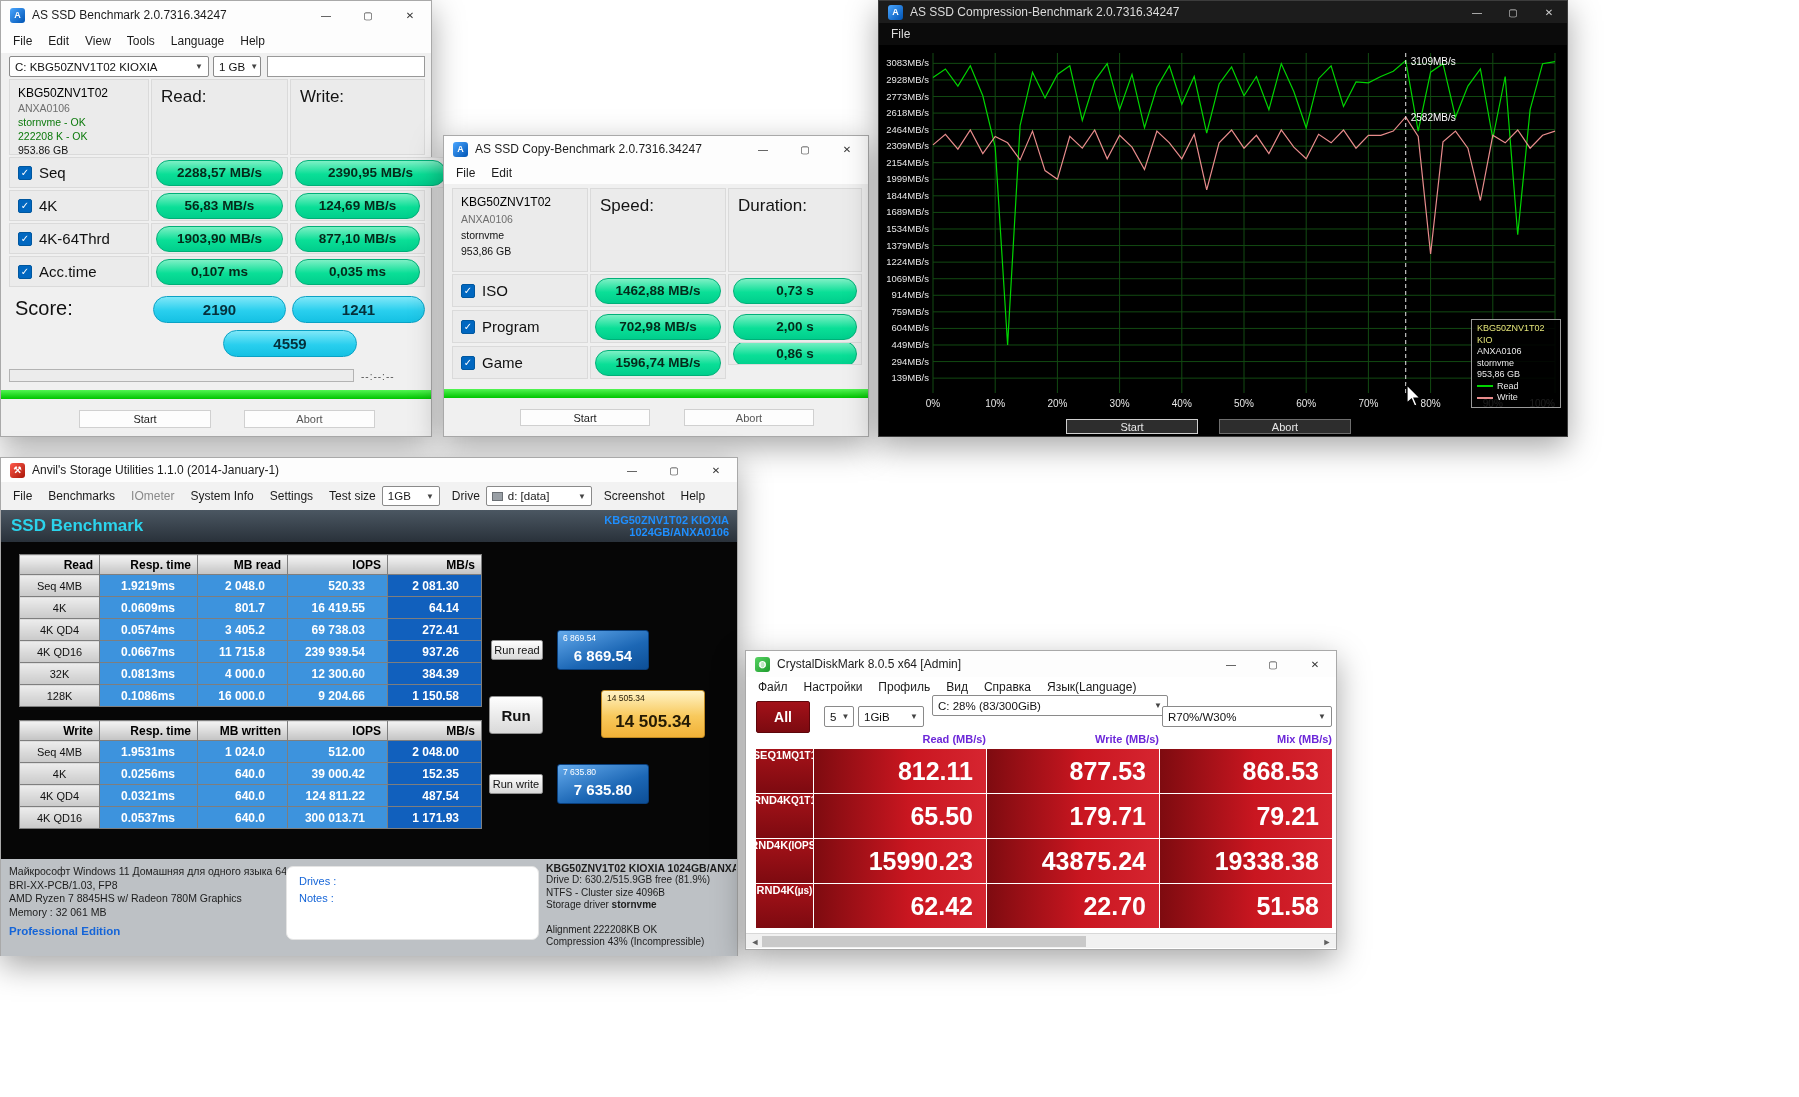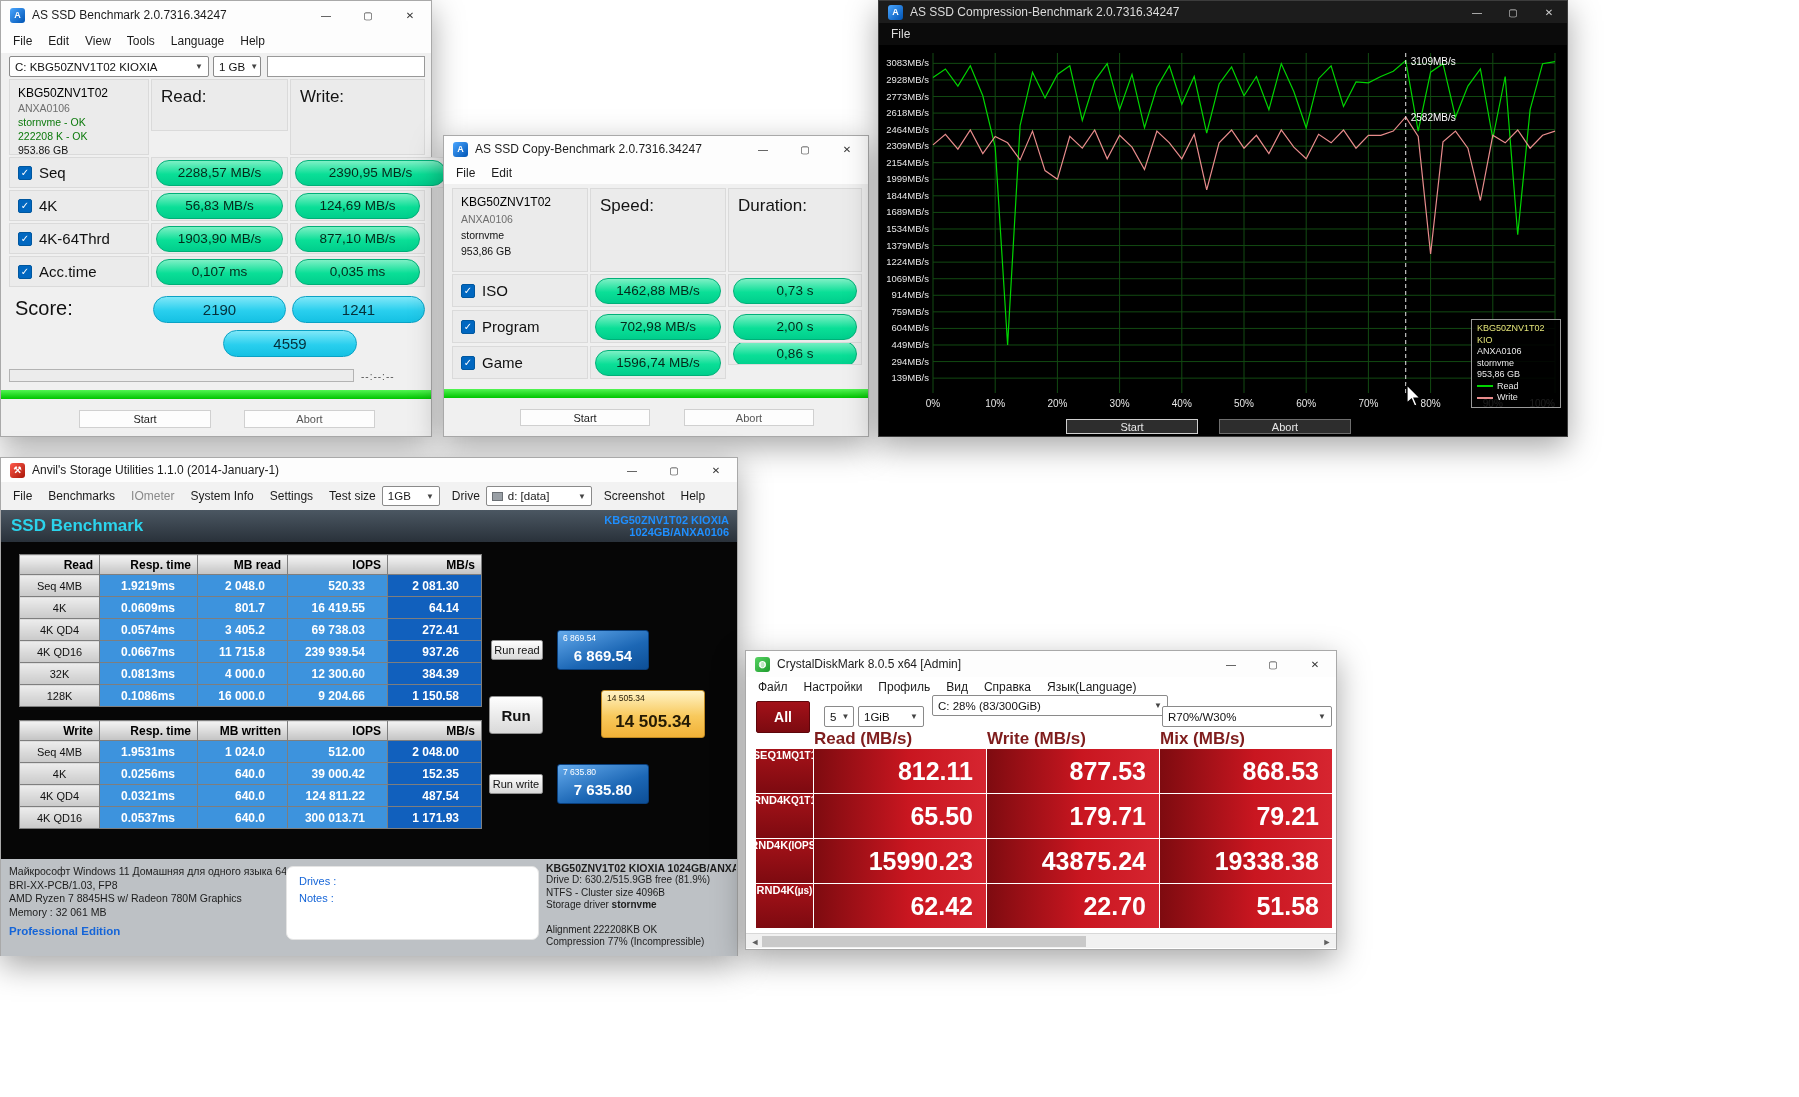--- a/index.html
+++ b/index.html
@@ -44,21 +44,21 @@
 .hdr-big{font-size:17px;color:#141414;padding:7px 0 0 9px}
 .infocol{display:flex;flex-direction:column;padding:6px 8px;gap:2px}
 .il-model{font-size:12px;color:#000}
 .il-gray{font-size:10.5px;color:#6e6e6e}
 .il-green{font-size:10.5px;color:#0c7a0c}
 .il-black{font-size:10.5px;color:#111}
 .rowlabel-cell{display:flex;align-items:center;padding-left:8px}
 .chk{width:14px;height:14px;background:#0067c0;border:1px solid #00579f;color:#fff;font-size:10px;display:inline-flex;align-items:center;justify-content:center;border-radius:2px;flex:none}
 .row-label{font-size:15px;color:#111;margin-left:7px}
 .pillwrap{display:flex;align-items:center;justify-content:center}
-.pill{display:flex;align-items:center;justify-content:center;height:26px;width:calc(100% - 8px);border-radius:13px;font-size:13.5px;font-weight:400;color:#05291a}
+.pill{display:flex;align-items:center;justify-content:center;height:26px;width:calc(100% - 8px);border-radius:13px;font-size:13.5px;font-weight:700;color:#05291a}
 .pill.green{background:linear-gradient(#7df0c5,#0adf97 55%,#00ce8c);border:1px solid #00b078}
 .pill.cyan{position:absolute;width:auto;background:linear-gradient(#7fe7f8,#29cfee 55%,#15c1e3);border:1px solid #0aa2c5;color:#05303b;font-size:15px;border-radius:14px}
 .score-label{position:absolute;font-size:20px;color:#111}
 .progress-track{position:absolute;background:#ececec;border:1px solid #b3b3b3}
 .eta{position:absolute;font-size:10px;color:#555;letter-spacing:1px}
 .greenbar{position:absolute;height:9px;background:linear-gradient(#52f552,#00c400)}
 
 
 .legend{position:absolute;border:1px solid #9a9a9a;background:rgba(0,0,0,.88);color:#e8e8e8;font-size:9px;line-height:11.5px;padding:3px 5px;z-index:5}
 .legend .model{color:#e3e378}
@@ -86,21 +86,21 @@
 .anvil-footer{position:absolute;background:#bdc1c5;color:#1d1d1d;font-size:10.5px}
 .f-line{line-height:13.5px;white-space:nowrap}
 .pro{color:#1565d8;font-weight:700;font-size:11.5px}
 .notes-box{position:absolute;background:#fff;border:1px solid #e4e4e4;border-radius:7px;padding:6px 12px}
 .blue-label{color:#1565d8;font-size:11px;line-height:17px}
 .f-dev{font-weight:700;font-size:10.5px;white-space:nowrap}
 .f-small{font-size:10px;line-height:12.5px;white-space:nowrap}
 
 
 .cdm-allbtn{position:absolute;background:linear-gradient(#a31119,#7c0a10);border:1px solid #5e060b;border-radius:2px;color:#fff;font-weight:700;font-size:14px;display:flex;align-items:center;justify-content:center}
-.cdm-header{position:absolute;font-weight:700;font-size:17px;color:#7f1d1d;text-align:left;line-height:20px}
+.cdm-header{position:absolute;font-weight:700;font-size:11px;color:#6d28d9;text-align:right;line-height:20px}
 .cdm-label{position:absolute;background:linear-gradient(#a51219,#7d0a10);color:#fff;text-align:center;font-weight:700;font-size:11px;line-height:13px;display:flex;flex-direction:row;justify-content:center}
 .cdm-label .l2{font-size:10px;font-weight:700}
 .cdm-cell{position:absolute;background:linear-gradient(90deg,#7e0b10,#c91620 55%,#d62530);color:#fff;font-weight:700;font-size:25px;display:flex;align-items:center;justify-content:flex-end;padding-right:13px}
 .scroll-track{position:absolute;background:#f1f1f1;border-top:1px solid #d8d8d8}
 .scroll-thumb{position:absolute;background:#c9c9c9}
 .scroll-arrow{position:absolute;color:#5f5f5f;font-size:9px;display:flex;align-items:center;justify-content:center}
 </style>
 </head>
 <body>
 
@@ -134,21 +134,21 @@
     </div>
     <div class="textbox" style="left:266px;top:55px;width:158px;height:21px"></div>
 
     <div class="cell infocol" style="left:8px;top:78px;width:140px;height:76px">
       <span class="il-model">KBG50ZNV1T02</span>
       <span class="il-gray">ANXA0106</span>
       <span class="il-green">stornvme - OK</span>
       <span class="il-green">222208 K - OK</span>
       <span class="il-black">953,86 GB</span>
     </div>
-    <div class="cell" style="left:150px;top:78px;width:137px;height:52px">
+    <div class="cell" style="left:150px;top:78px;width:137px;height:76px">
       <div class="hdr-big">Read:</div>
     </div>
     <div class="cell" style="left:289px;top:78px;width:135px;height:76px">
       <div class="hdr-big">Write:</div>
     </div>
 
     <div class="cell rowlabel-cell" style="left:8px;top:156px;width:140px;height:31px">
       <span class="chk">✓</span>
       <span class="row-label">Seq</span>
     </div>
@@ -547,21 +547,21 @@
         <div class="blue-label">Notes :</div>
       </div>
       <div class="abs" style="left:545px;top:3px;width:190px;overflow:hidden">
         <div class="f-dev">KBG50ZNV1T02 KIOXIA 1024GB/ANXA0</div>
         <div class="f-small">Drive D: 630.2/515.9GB free (81.9%)</div>
         <div class="f-small">NTFS - Cluster size 4096B</div>
         <div class="f-small">
           <span>Storage driver</span>&nbsp;<b>stornvme</b>
         </div>
         <div class="f-small" style="margin-top:12px">Alignment 222208KB OK</div>
-        <div class="f-small">Compression 77% (Incompressible)</div>
+        <div class="f-small">Compression 43% (Incompressible)</div>
       </div>
     </div>
   </div>
 
   <div class="win light" style="left:745px;top:650px;width:592px;height:300px;background:#fff">
     <div class="titlebar" style="height: 26px">
       <span class="app-icon cdm">◍</span>
       <span>CrystalDiskMark 8.0.5 x64 [Admin]</span>
       <span class="winbtns">
         <span class="wb">—</span>

